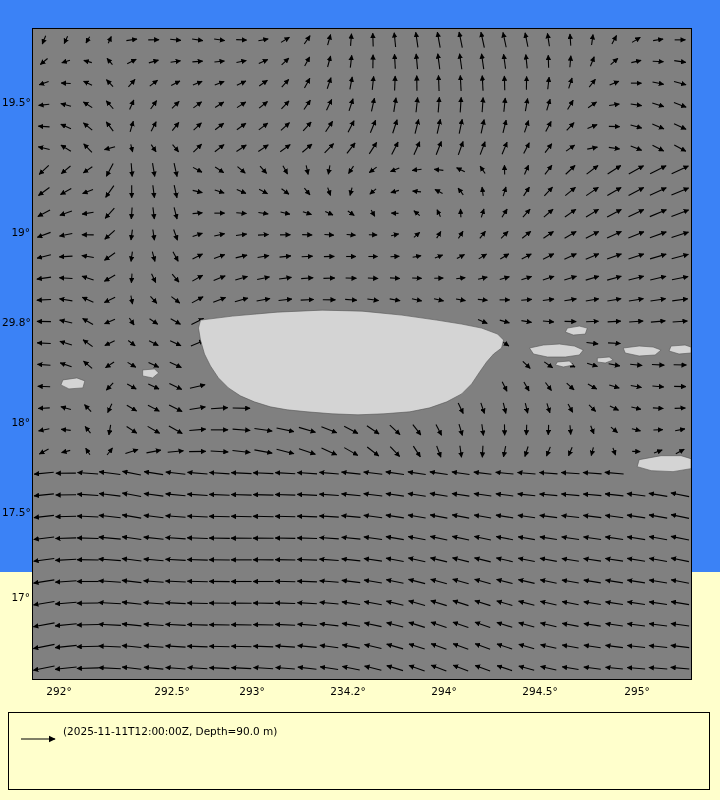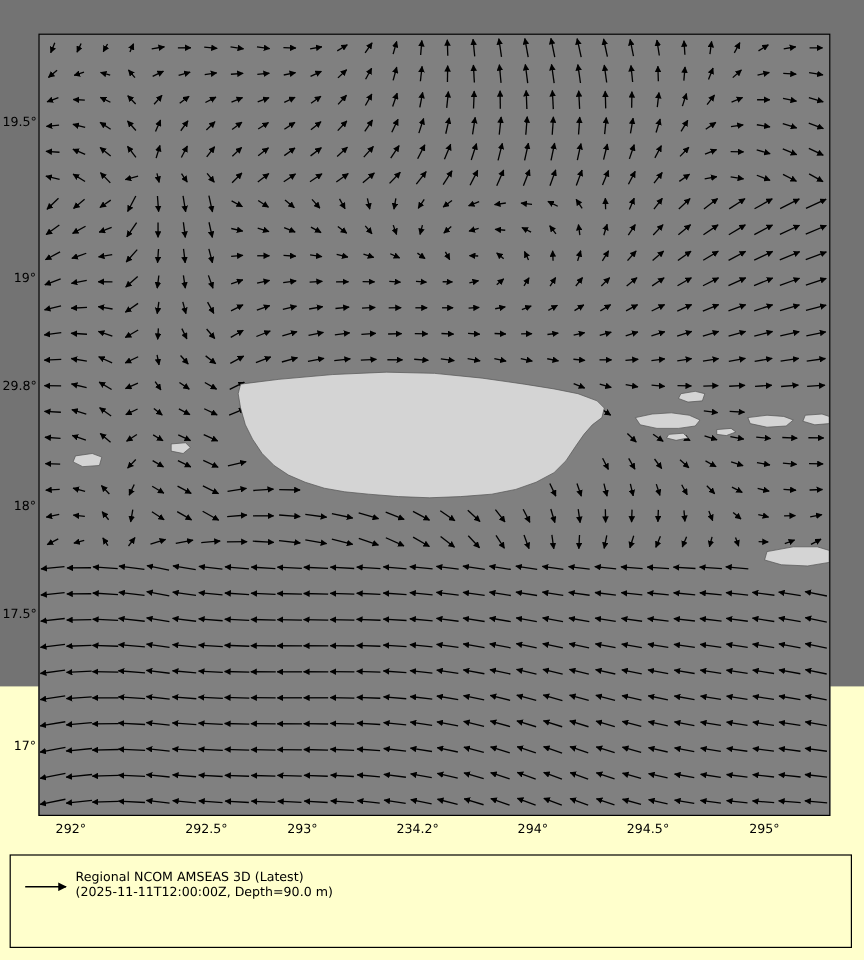--- a/index.html
+++ b/index.html
@@ -10,21 +10,21 @@
   body {
     width: 720px;
     height: 800px;
     font-family: "DejaVu Sans", sans-serif;
     overflow: hidden;
   }
   #page {
     position: relative;
     width: 720px;
     height: 572px;
-    background: #737373;
+    background: #3b82f6;
   }
   
   #map-area {
     position: absolute;
     left: 32px;
     top: 28px;
     width: 660px;
     height: 652px;
     background: #808080;
     border: 1px solid #000;
@@ -116,21 +116,21 @@
 <body>
 
 <div id="page">
 
   <div id="y-axis">
     <div class="ytick" style="top:69px;">19.5°</div>
     <div class="ytick" style="top:199px;">19°</div>
     <div class="ytick" style="top:289px;">29.8°</div>
     <div class="ytick" style="top:389px;">18°</div>
     <div class="ytick" style="top:479px;">17.5°</div>
-    <div class="ytick" style="top:589px;">17°</div>
+    <div class="ytick" style="top:564px;">17°</div>
   </div>
 
   <div id="map-area">
     <svg id="vector-svg" viewBox="0 0 660 652" preserveAspectRatio="none">
       <defs>
         <marker id="ah" viewBox="0 0 10 10" refX="9" refY="5" markerWidth="5" markerHeight="5" orient="auto-start-reverse">
           <path d="M 0 0 L 10 5 L 0 10 z" fill="#000"></path>
         </marker>
       </defs>
       <g id="arrows" stroke="#000" stroke-width="1.1" fill="none" marker-end="url(#ah)">
@@ -1001,18 +1001,17 @@
   <div id="legend-box">
     <svg id="legend-arrow" viewBox="0 0 42 12">
       <defs>
         <marker id="ah2" viewBox="0 0 10 10" refX="9" refY="5" markerWidth="6" markerHeight="6" orient="auto-start-reverse">
           <path d="M 0 0 L 10 5 L 0 10 z" fill="#000"></path>
         </marker>
       </defs>
       <line x1="2" y1="6" x2="36" y2="6" stroke="#000" stroke-width="1.2" marker-end="url(#ah2)"></line>
     </svg>
     <div id="legend-text">
-      <div class="legend-sub">Regional NCOM AMSEAS 3D (Latest)</div>
       <div class="legend-sub">(2025-11-11T12:00:00Z, Depth=90.0 m)</div>
     </div>
   </div>
 
 </div>
 
 </body></html>

